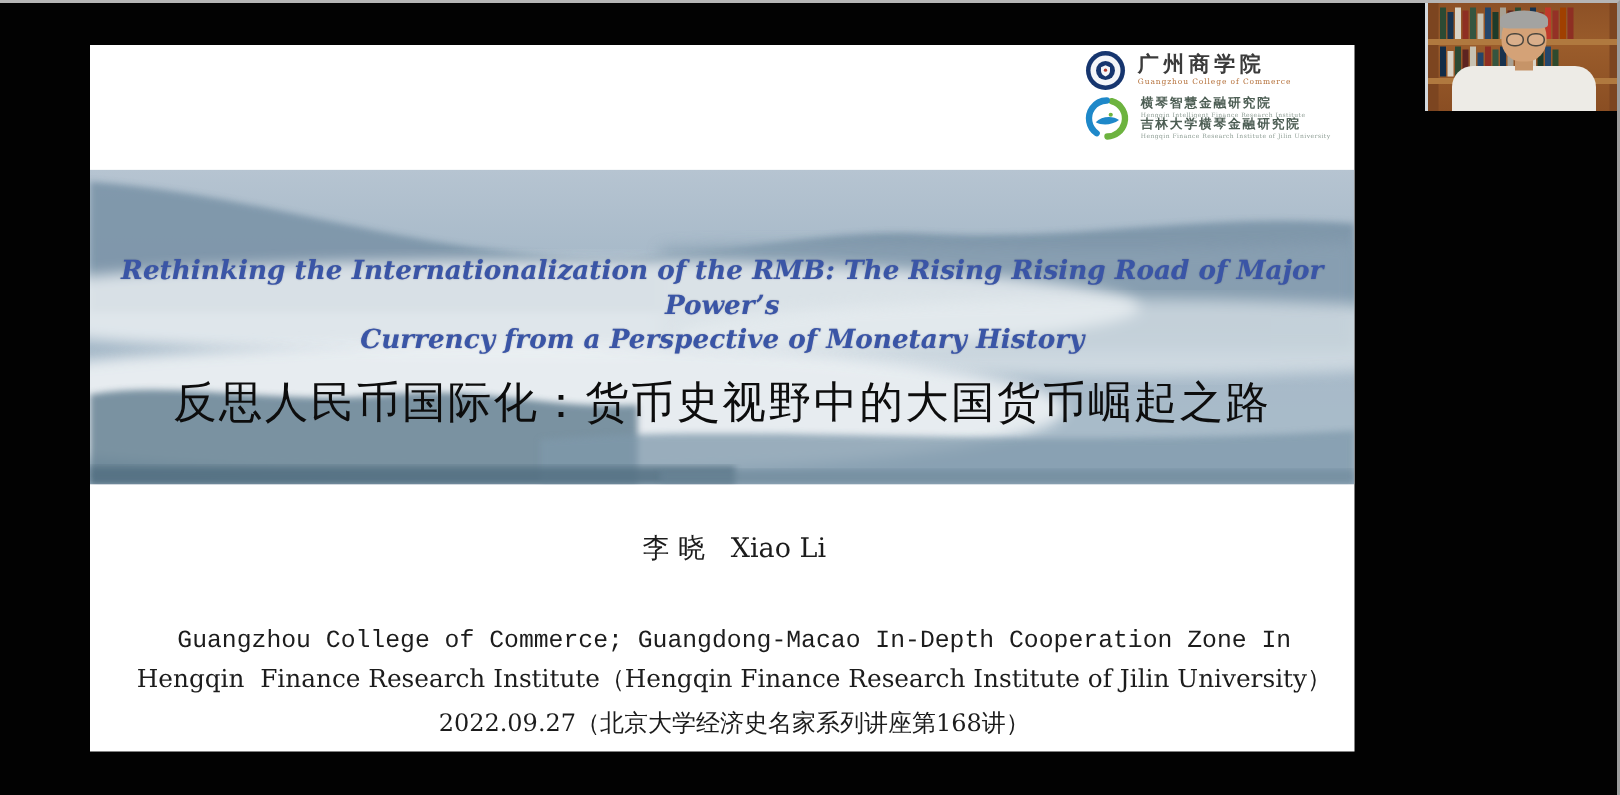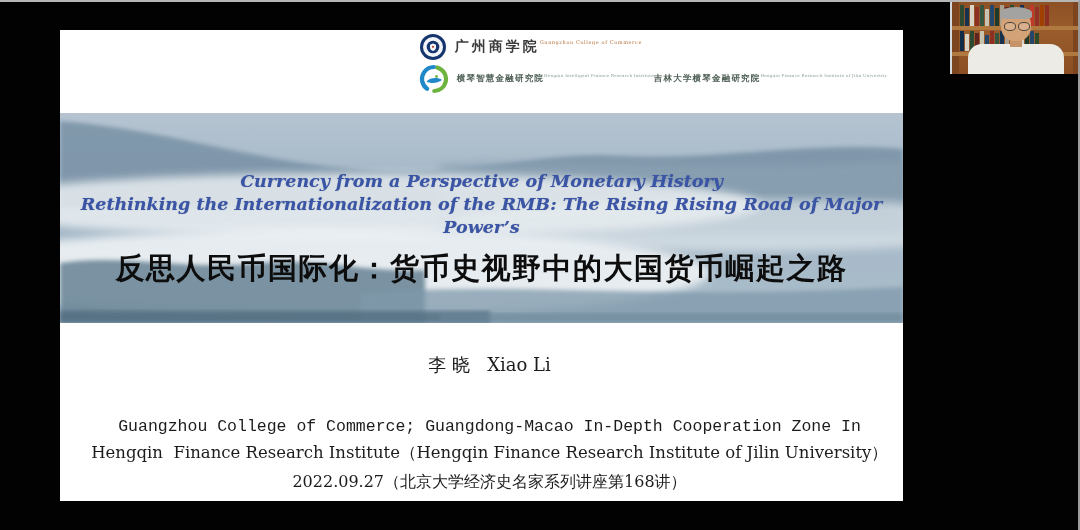--- a/index.html
+++ b/index.html
@@ -12,37 +12,37 @@
 
   
   .slide{
     position:absolute;left:60px;top:28px;width:843px;height:471px;
     background:#ffffff;overflow:hidden;
   }
 
   
   .logos{position:absolute;top:3px;right:16px;display:flex;flex-direction:column;gap:3px;}
   .logo-row{display:flex;align-items:center;gap:8px;}
-  .logo-text{display:flex;flex-direction:row;line-height:1.12;}
+  .logo-text{display:flex;flex-direction:column;line-height:1.12;}
   .gcc-zh{font-size:14px;letter-spacing:3px;color:#3b3b3b;font-weight:600;}
   .gcc-en{font-size:5px;color:#b5713b;letter-spacing:.6px;margin-top:1px;}
   .hq-zh{font-size:8.5px;font-weight:700;color:#4d5e54;letter-spacing:1.2px;}
   .hq-en{font-size:4px;color:#8d9c93;letter-spacing:.3px;}
 
   
   .banner{position:absolute;left:0;top:83px;width:843px;height:210px;overflow:hidden;}
   .banner svg{position:absolute;left:0;top:0;}
   .title-en{
     position:absolute;left:0;top:57px;width:100%;text-align:center;
     font-style:italic;font-weight:bold;font-size:17.5px;line-height:23px;
     color:#3a55a6;text-shadow:0 0 1px rgba(20,30,80,.35);
   }
   .title-zh{
     position:absolute;left:0;top:136px;width:100%;text-align:center;
-    font-weight:700;font-size:29px;letter-spacing:1.5px;color:#0d0d0d;
+    font-weight:400;font-size:29px;letter-spacing:1.5px;color:#0d0d0d;
   }
 
   
   .slide .center-line{position:absolute;left:0;width:100%;text-align:center;color:#1c1c1c;padding-left:8px;}
   .author{top:323px;font-size:18px;color:#36444c;white-space:pre;}
   .affil-zh{top:362px;font-size:15.5px;color:#1f1f1f;}
   .affil-en1{top:387px;font-size:16.5px;font-family:Liberation Mono, monospace;}
   .affil-en2{top:412px;font-size:16.5px;white-space:pre;}
   .date-line{top:442px;font-size:16px;}
 
@@ -132,22 +132,22 @@
         <ellipse cx="300" cy="92" rx="400" ry="32" fill="#eff3f5" opacity=".8" filter="url(#b4)"></ellipse>
         <ellipse cx="690" cy="112" rx="300" ry="26" fill="#e8eef1" opacity=".6" filter="url(#b4)"></ellipse>
         <rect y="148" width="843" height="62" fill="#a7bac9" opacity=".9"></rect>
         <ellipse cx="260" cy="160" rx="390" ry="44" fill="#f2f5f7" opacity=".85" filter="url(#b4)"></ellipse>
         <path d="M0 150 C60 140 125 158 200 150 C260 144 305 160 365 157 L365 210 L0 210 Z" fill="#5e7b8e" opacity=".8" filter="url(#b2)"></path>
         <path d="M300 180 C450 168 610 188 843 174 L843 210 L300 210 Z" fill="#7f99ab" opacity=".75" filter="url(#b2)"></path>
         <rect x="0" y="198" width="430" height="12" fill="#506c7e" opacity=".75" filter="url(#b2)"></rect>
         <rect x="380" y="200" width="463" height="10" fill="#6c8799" opacity=".6" filter="url(#b2)"></rect>
       </svg>
       <div class="title-en">
+        <div>Rethinking the Internationalization of the RMB: The Rising Rising Road of  Major Power’s</div>
         <div>Currency from a Perspective of  Monetary History</div>
-        <div>Rethinking the Internationalization of the RMB: The Rising Rising Road of  Major Power’s</div>
       </div>
       <div class="title-zh">反思人民币国际化：货币史视野中的大国货币崛起之路</div>
     </div>
 
     <div class="center-line author">李 晓   Xiao Li</div>
     <div class="center-line affil-en1">Guangzhou College of Commerce; Guangdong-Macao In-Depth Cooperation Zone In</div>
     <div class="center-line affil-en2">Hengqin  Finance Research Institute（Hengqin Finance Research Institute of Jilin University）</div>
     <div class="center-line date-line">2022.09.27（北京大学经济史名家系列讲座第168讲）</div>
   </div>
 

